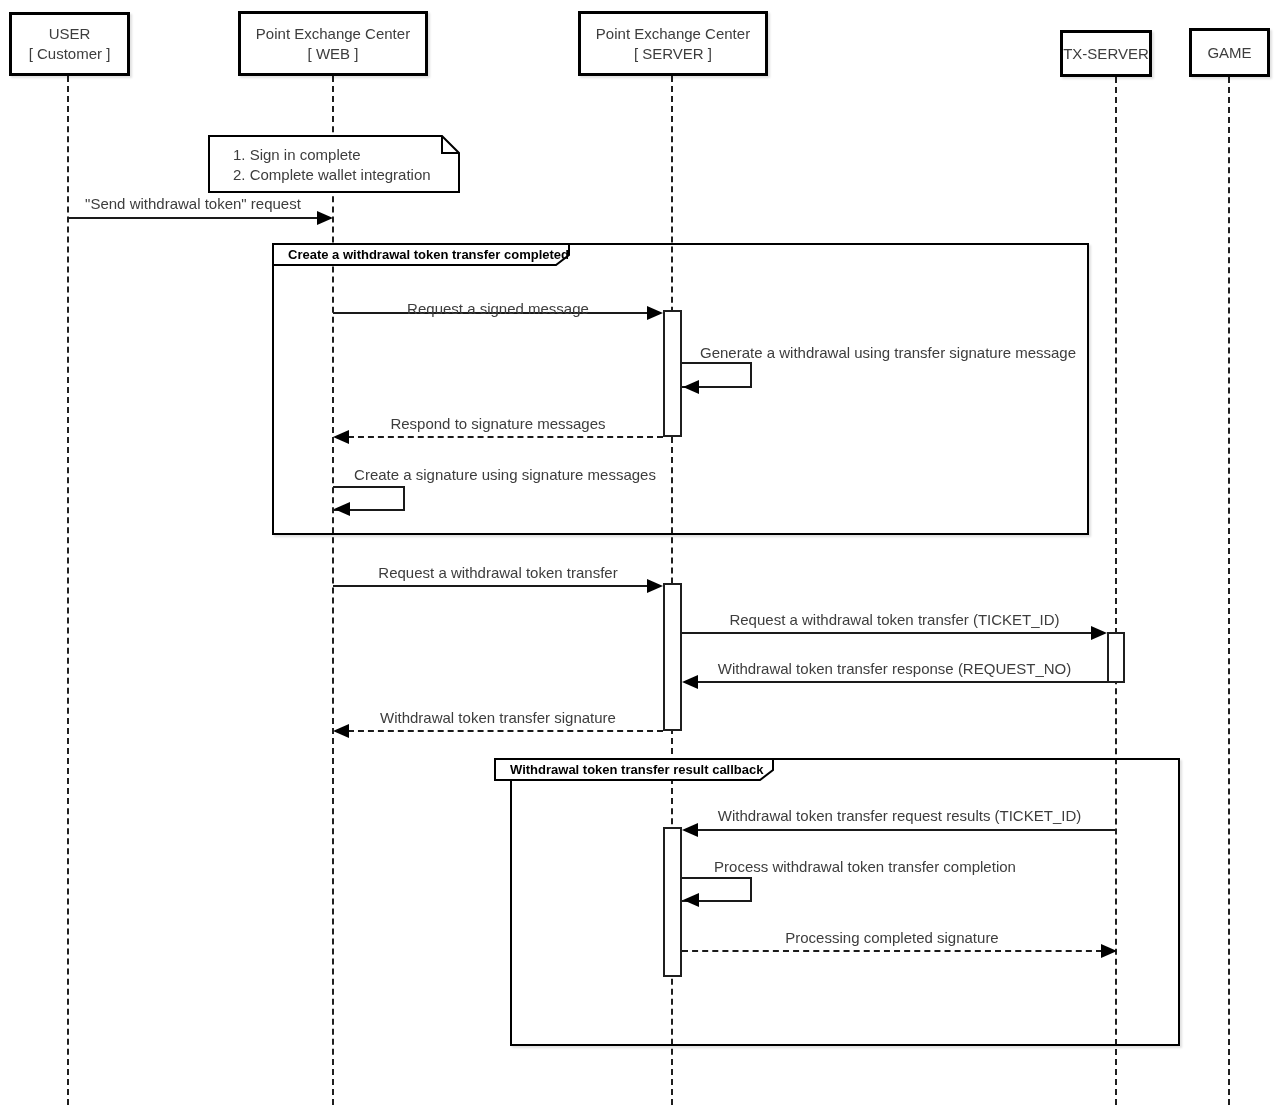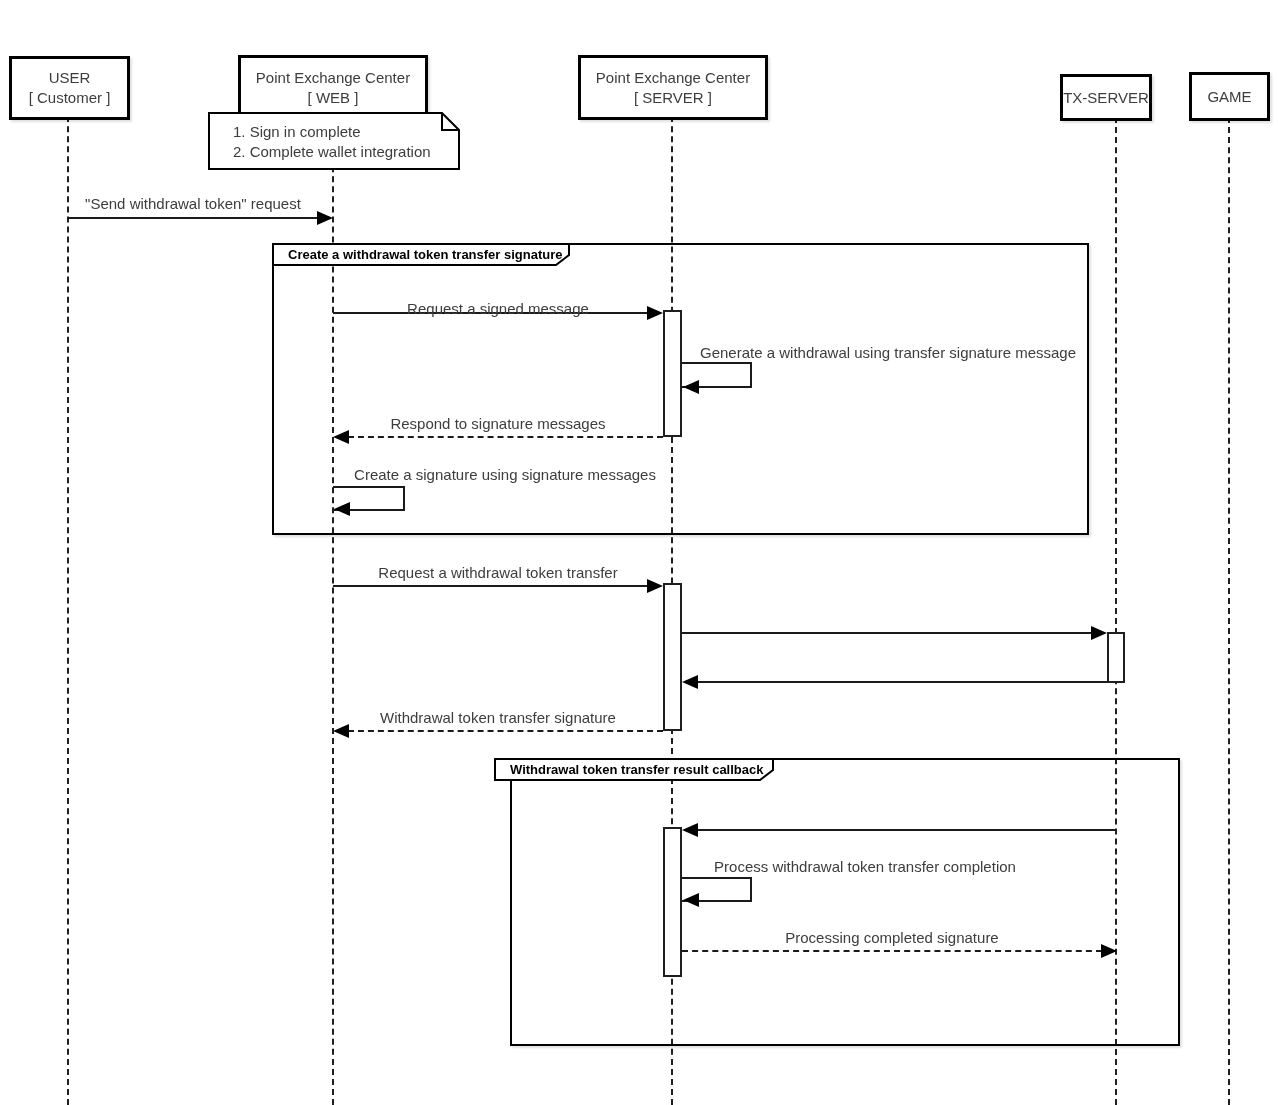--- a/index.html
+++ b/index.html
@@ -6,32 +6,31 @@
   .diagram{
     position:relative;width:1278px;height:1105px;background:#ffffff;
     font-family:"Liberation Sans","DejaVu Sans",sans-serif;color:#3d3d3d;overflow:hidden;
   }
   .lifeline{position:absolute;width:0;border-left:2px dashed #1f1f1f;z-index:1;}
   .participant{
     position:absolute;background:#fff;border:3px solid #000;box-sizing:border-box;
     display:flex;flex-direction:column;align-items:center;justify-content:center;
     z-index:5;font-size:15px;color:#3d3d3d;line-height:20px;text-align:center;
     box-shadow:2px 2px 2px rgba(0,0,0,0.12);
-    margin-top:44px;
   }
   .frame{position:absolute;border:2.5px solid #000;box-sizing:border-box;z-index:2;
     box-shadow:2px 2px 2px rgba(0,0,0,0.12);}
   .frame-label{position:absolute;z-index:4;}
   .frame-label svg{position:absolute;left:0;top:0;}
   .frame-label .fl-text{
     position:relative;font-size:13px;font-weight:bold;color:#000;
     line-height:23px;padding-left:16px;white-space:nowrap;
   }
   .activation{position:absolute;background:#fff;border:2px solid #1f1f1f;box-sizing:border-box;z-index:3;}
-  .note{position:absolute;z-index:6;}
+  .note{position:absolute;z-index:6;margin-top:23px;}
   .note svg{position:absolute;left:0;top:0;}
   .note .note-text{position:relative;font-size:15px;color:#3d3d3d;line-height:20px;}
   .msg-label{
     position:absolute;font-size:15px;color:#3d3d3d;white-space:nowrap;z-index:7;
     text-align:center;
   }
   .msg-line{position:absolute;height:0;z-index:6;}
   .msg-line.solid{border-top:2px solid #1a1a1a;}
   .msg-line.dashed{border-top:2px dashed #1a1a1a;}
   .arrow{position:absolute;width:0;height:0;z-index:7;}
@@ -82,21 +81,21 @@
 
   <div class="msg-label" style="left:68px;top:195px;width:250px">"Send withdrawal token" request</div>
   <div class="msg-line solid" style="left:68px;top:217px;width:250px"></div>
   <div class="arrow right" style="left:317px;top:211px"></div>
 
   <div class="frame" style="left:272px;top:243px;width:817px;height:292px"></div>
   <div class="frame-label" style="left:272px;top:243px;width:298px;height:23px">
     <svg width="298" height="23" viewBox="0 0 298 23">
       <path d="M1,1 H297 V12 L284,22 H1 Z" fill="#ffffff" stroke="#000000" stroke-width="2"></path>
     </svg>
-    <div class="fl-text">Create a withdrawal token transfer signature</div>
+    <div class="fl-text">Create a withdrawal token transfer completed</div>
   </div>
 
   <div class="msg-label" style="left:333px;top:300px;width:330px">Request a signed message</div>
   <div class="msg-line solid" style="left:333px;top:312px;width:315px"></div>
   <div class="arrow right" style="left:647px;top:306px"></div>
 
   <div class="activation" style="left:663px;top:310px;width:19px;height:127px"></div>
 
   <div class="msg-label" style="left:700px;top:344px;width:390px;text-align:left">Generate a withdrawal using transfer signature message</div>
   <div class="self-loop" style="left:682px;top:362px;width:70px;height:26px"></div>
@@ -109,40 +108,43 @@
   <div class="msg-label" style="left:340px;top:466px;width:330px">Create a signature using signature messages</div>
   <div class="self-loop" style="left:333px;top:486px;width:72px;height:25px"></div>
   <div class="arrow left" style="left:334px;top:502px"></div>
 
   <div class="msg-label" style="left:333px;top:564px;width:330px">Request a withdrawal token transfer</div>
   <div class="msg-line solid" style="left:333px;top:585px;width:315px"></div>
   <div class="arrow right" style="left:647px;top:579px"></div>
 
   <div class="activation" style="left:663px;top:583px;width:19px;height:148px"></div>
 
+  <div class="msg-label" style="left:682px;top:611px;width:425px">Request a withdrawal token transfer (TICKET_ID)</div>
   <div class="msg-line solid" style="left:682px;top:632px;width:410px"></div>
   <div class="arrow right" style="left:1091px;top:626px"></div>
 
   <div class="activation" style="left:1107px;top:632px;width:18px;height:51px"></div>
 
+  <div class="msg-label" style="left:682px;top:660px;width:425px">Withdrawal token transfer response (REQUEST_NO)</div>
   <div class="msg-line solid" style="left:697px;top:681px;width:410px"></div>
   <div class="arrow left" style="left:682px;top:675px"></div>
 
   <div class="msg-label" style="left:333px;top:709px;width:330px">Withdrawal token transfer signature</div>
   <div class="msg-line dashed" style="left:348px;top:730px;width:315px"></div>
   <div class="arrow left" style="left:333px;top:724px"></div>
 
   <div class="frame" style="left:510px;top:758px;width:670px;height:288px"></div>
   <div class="frame-label" style="left:494px;top:758px;width:280px;height:16px">
     <svg width="280" height="23" viewBox="0 0 280 23">
       <path d="M1,1 H279 V12 L266,22 H1 Z" fill="#ffffff" stroke="#000000" stroke-width="2"></path>
     </svg>
     <div class="fl-text">Withdrawal token transfer result callback</div>
   </div>
 
+  <div class="msg-label" style="left:682px;top:807px;width:435px">Withdrawal token transfer request results (TICKET_ID)</div>
   <div class="msg-line solid" style="left:697px;top:829px;width:420px"></div>
   <div class="arrow left" style="left:682px;top:823px"></div>
 
   <div class="activation" style="left:663px;top:827px;width:19px;height:150px"></div>
 
   <div class="msg-label" style="left:700px;top:858px;width:330px;text-align:center">Process withdrawal token transfer completion</div>
   <div class="self-loop" style="left:682px;top:877px;width:70px;height:25px"></div>
   <div class="arrow left" style="left:683px;top:893px"></div>
 
   <div class="msg-label" style="left:682px;top:929px;width:420px">Processing completed signature</div>

